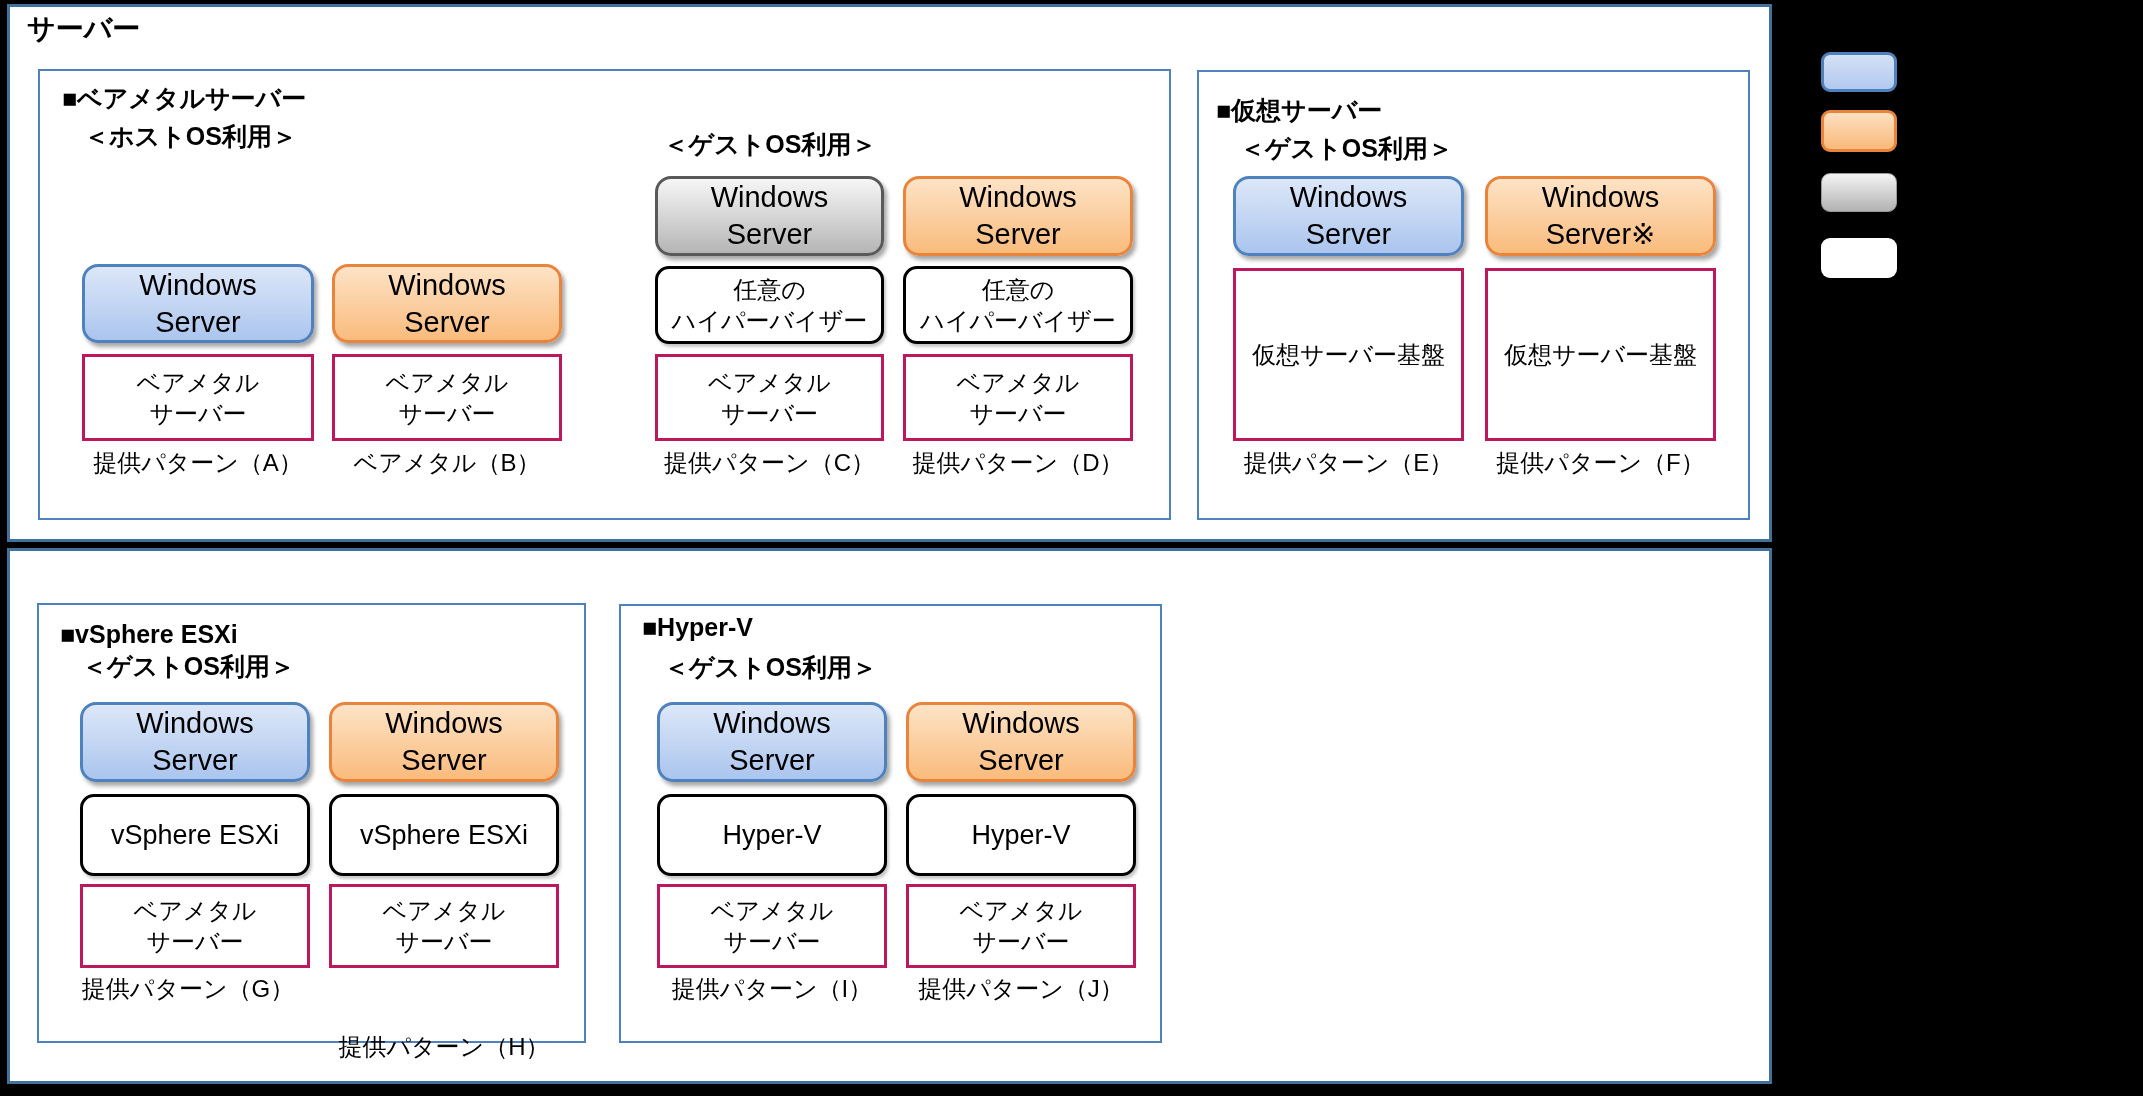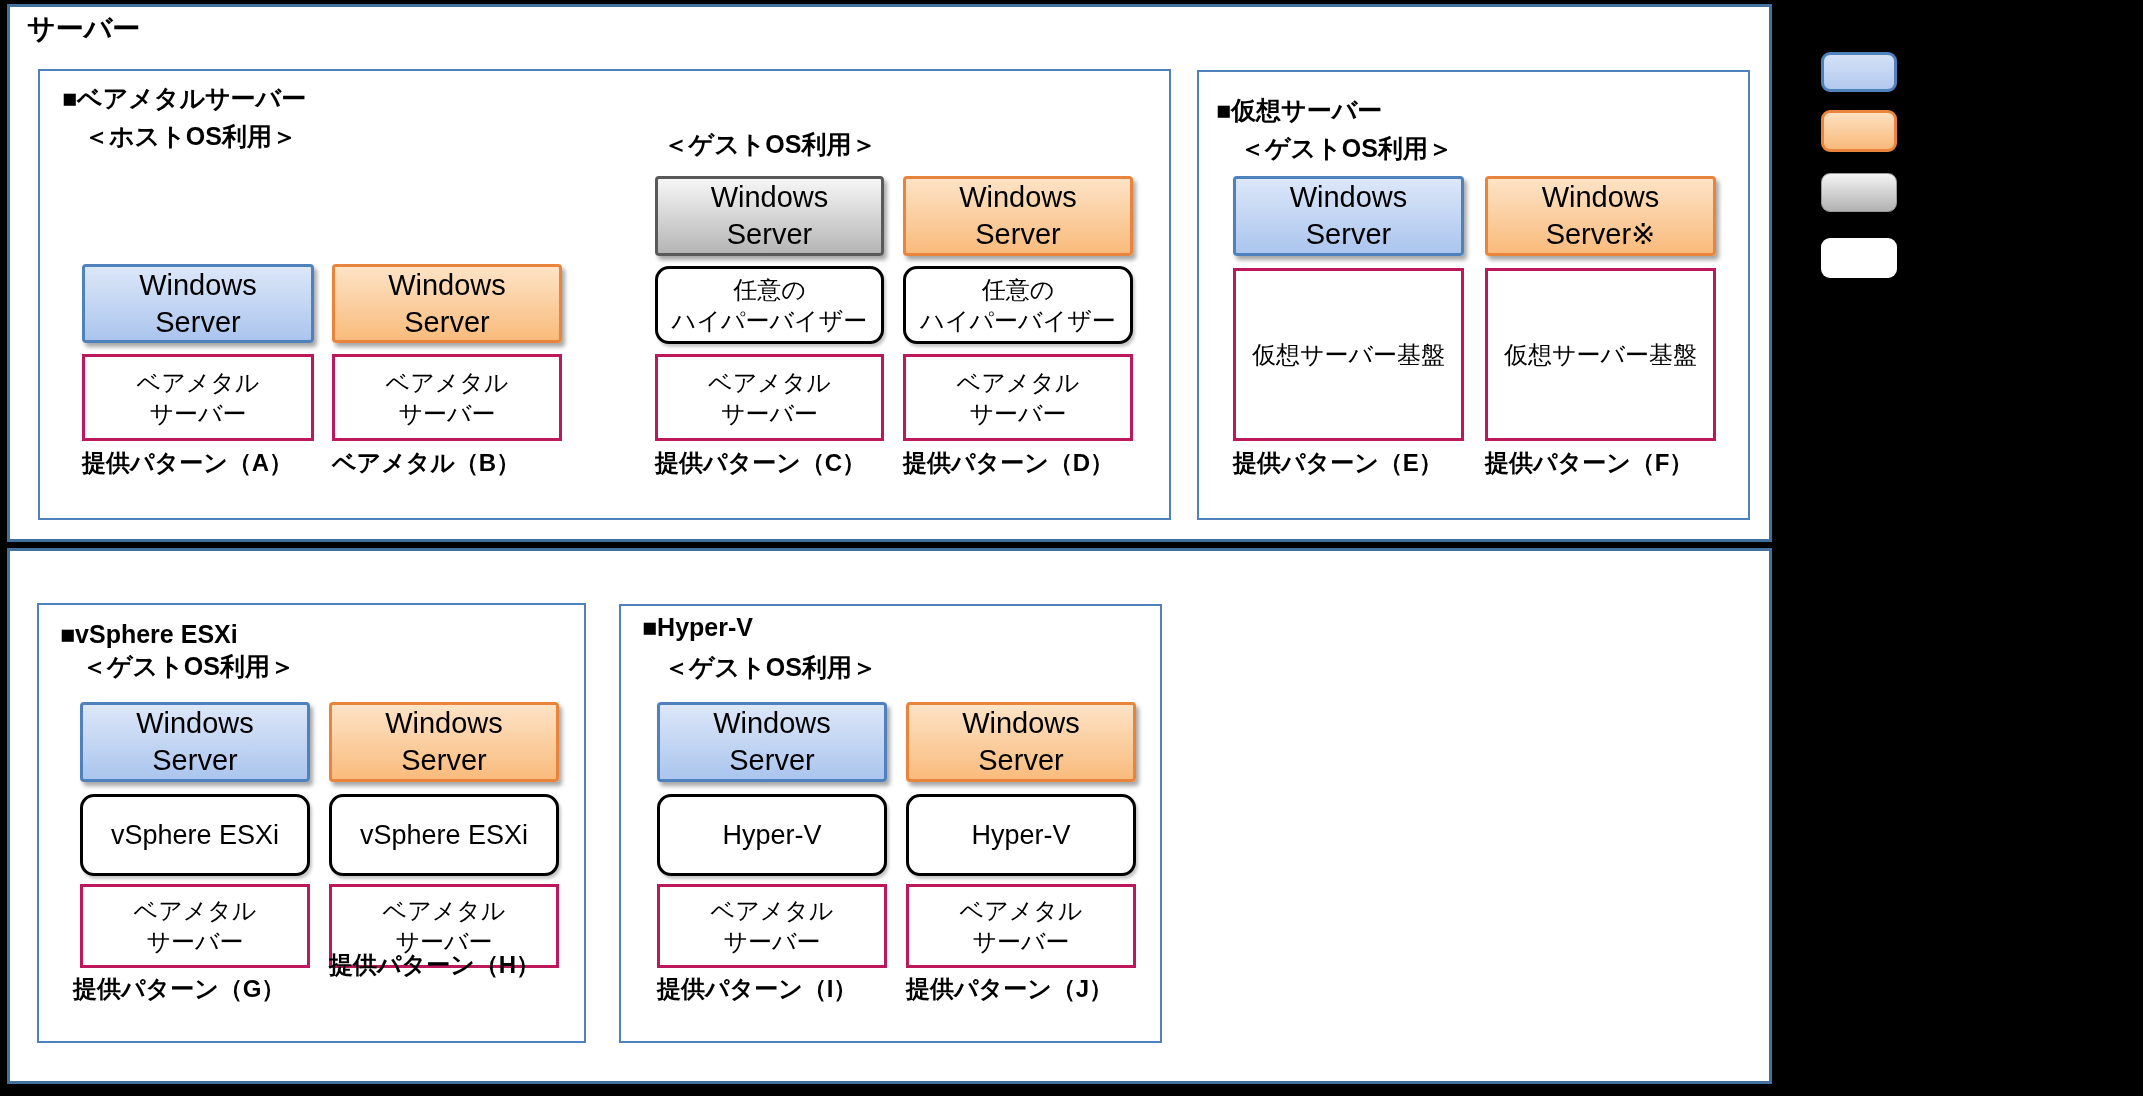--- a/index.html
+++ b/index.html
@@ -7,29 +7,29 @@
     position:relative;width:2143px;height:1096px;background:#000;overflow:hidden;
     font-family:"Liberation Sans","DejaVu Sans",sans-serif;color:#000;
   }
   .sec{position:absolute;background:#fff;border:3px solid #41719c;box-sizing:border-box;}
   .inner{position:absolute;background:#fff;border:2px solid #4f81bd;box-sizing:border-box;}
   .sec-title{position:absolute;font-weight:bold;font-size:28px;white-space:nowrap;}
   .grp-h{position:absolute;font-weight:bold;font-size:25px;white-space:nowrap;}
   .float-h{position:absolute;font-weight:bold;font-size:25px;text-align:center;white-space:nowrap;}
   .box{position:absolute;display:flex;align-items:center;justify-content:center;
        text-align:center;white-space:pre-line;box-sizing:border-box;}
-  .ws{border-radius:4px;font-size:29px;line-height:37px;box-shadow:3px 4px 4px rgba(0,0,0,0.35);}
+  .ws{border-radius:16px;font-size:29px;line-height:37px;box-shadow:3px 4px 4px rgba(0,0,0,0.35);}
   .ws.blue{background:linear-gradient(#dce7f8,#abc5ee);border:3px solid #4f81bd;}
   .ws.orange{background:linear-gradient(#fde3c6,#f9bb7c);border:3px solid #e8843b;}
   .ws.gray{background:linear-gradient(#f6f6f6,#b5b5b5);border:3px solid #595959;}
   .rbox{border:3px solid #000;border-radius:14px;background:#fff;font-size:24px;line-height:31px;
         box-shadow:2px 3px 3px rgba(0,0,0,0.22);}
   .rbox.big{font-size:27px;}
   .rect{border:3px solid #be185d;background:#fff;font-size:24px;line-height:31px;}
-  .plabel{position:absolute;font-weight:bold;font-size:24px;line-height:26px;}
+  .plabel{position:absolute;font-weight:normal;font-size:24px;line-height:26px;text-align:center;}
   .chip{position:absolute;border-radius:9px;box-sizing:border-box;}
   .chip.blue{background:linear-gradient(#d4e1f6,#b2c9ef);border:3px solid #4f81bd;}
   .chip.orange{background:linear-gradient(#fde0c0,#f9b97a);border:3px solid #e8843b;}
   .chip.gray{background:linear-gradient(#f4f4f4,#b2b2b2);border:1px solid #9a9a9a;}
   .chip.white{background:#fff;}
 </style>
 </head>
 <body>
 
 <div id="canvas">
@@ -95,21 +95,21 @@
   <div class="box rbox big" style="left:80px;top:794px;width:230px;height:82px">vSphere ESXi</div>
   <div class="box rect" style="left:80px;top:884px;width:230px;height:84px">ベアメタル
 サーバー</div>
   <div class="plabel" style="left:73px;top:976px;width:230px">提供パターン（G）</div>
 
   <div class="box ws orange" style="left:329px;top:702px;width:230px;height:80px">Windows
 Server</div>
   <div class="box rbox big" style="left:329px;top:794px;width:230px;height:82px">vSphere ESXi</div>
   <div class="box rect" style="left:329px;top:884px;width:230px;height:84px">ベアメタル
 サーバー</div>
-  <div class="plabel" style="left:329px;top:952px;width:230px">提供パターン（H）</div>
+  <div class="plabel" style="left:329px;top:1034px;width:230px">提供パターン（H）</div>
 
   <div class="inner" style="left:619px;top:604px;width:543px;height:439px"></div>
   <div class="grp-h" style="left:642px;top:613px">■Hyper-V</div>
   <div class="grp-h" style="left:664px;top:651px">＜ゲストOS利用＞</div>
 
   <div class="box ws blue" style="left:657px;top:702px;width:230px;height:80px">Windows
 Server</div>
   <div class="box rbox big" style="left:657px;top:794px;width:230px;height:82px">Hyper-V</div>
   <div class="box rect" style="left:657px;top:884px;width:230px;height:84px">ベアメタル
 サーバー</div>

